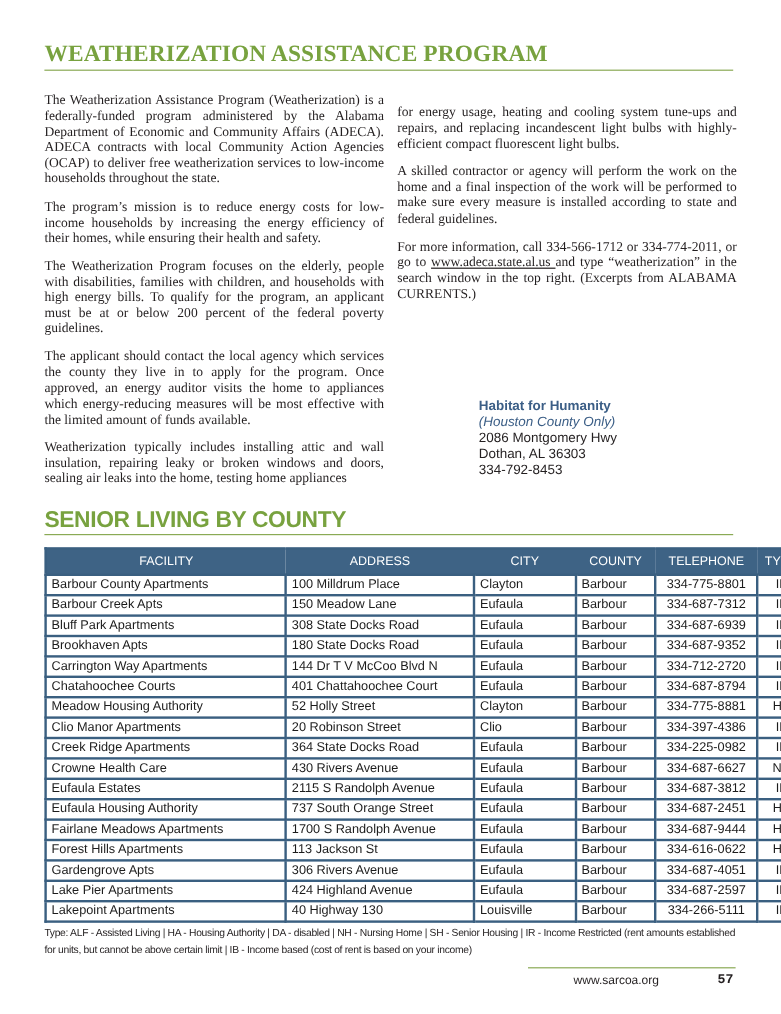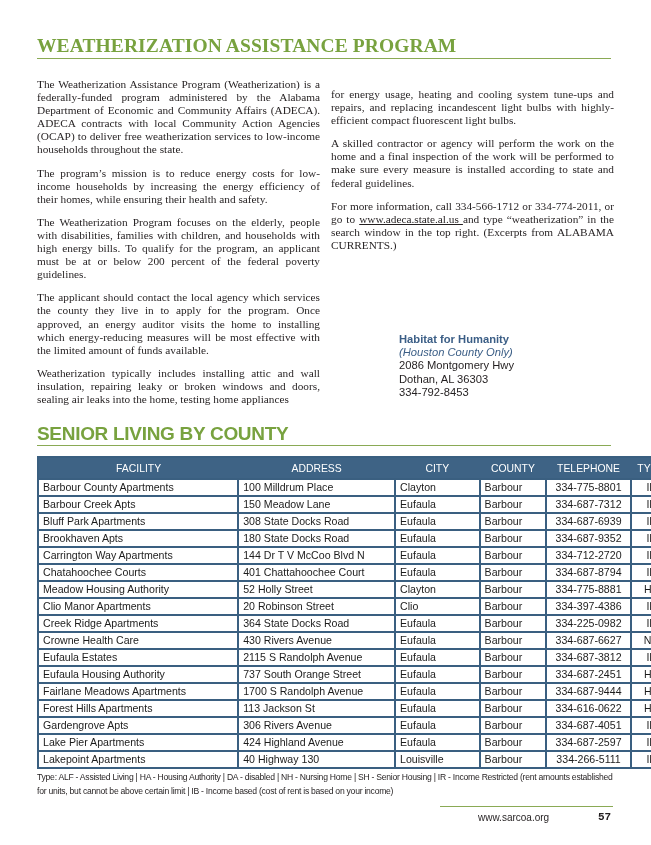--- a/index.html
+++ b/index.html
@@ -63,21 +63,21 @@
 <body>
 
 <div class="page">
 
   <div id="wx-title" class="section-title">WEATHERIZATION ASSISTANCE PROGRAM</div>
 
   <div id="col-left" class="col">
     <p>The Weatherization Assistance Program (Weatherization) is a federally-funded program administered by the Alabama Department of Economic and Community Affairs (ADECA). ADECA contracts with local Community Action Agencies (OCAP) to deliver free weatherization services to low-income households throughout the state.</p>
     <p>The program’s mission is to reduce energy costs for low-income households by increasing the energy efficiency of their homes, while ensuring their health and safety.</p>
     <p>The Weatherization Program focuses on the elderly, people with disabilities, families with children, and households with high energy bills. To qualify for the program, an applicant must be at or below 200 percent of the federal poverty guidelines.</p>
-    <p>The applicant should contact the local agency which services the county they live in to apply for the program. Once approved, an energy auditor visits the home to installing which energy-reducing measures will be most effective with the limited amount of funds available.</p>
+    <p>The applicant should contact the local agency which services the county they live in to apply for the program. Once approved, an energy auditor visits the home to appliances which energy-reducing measures will be most effective with the limited amount of funds available.</p>
     <p>Weatherization typically includes installing attic and wall insulation, repairing leaky or broken windows and doors, sealing air leaks into the home, testing home appliances</p>
   </div>
 
   <div id="col-right" class="col">
     <p>for energy usage, heating and cooling system tune-ups and repairs, and replacing incandescent light bulbs with highly-efficient compact fluorescent light bulbs.</p>
     <p>A skilled contractor or agency will perform the work on the home and a final inspection of the work will be performed to make sure every measure is installed according to state and federal guidelines.</p>
     <p><span>For more information, call 334-566-1712 or 334-774-2011, or go to </span><span class="link">www.adeca.state.al.us </span><span>and type “weatherization” in the search window in the top right. (Excerpts from ALABAMA CURRENTS.)</span></p>
   </div>
 
   <div class="habitat">

